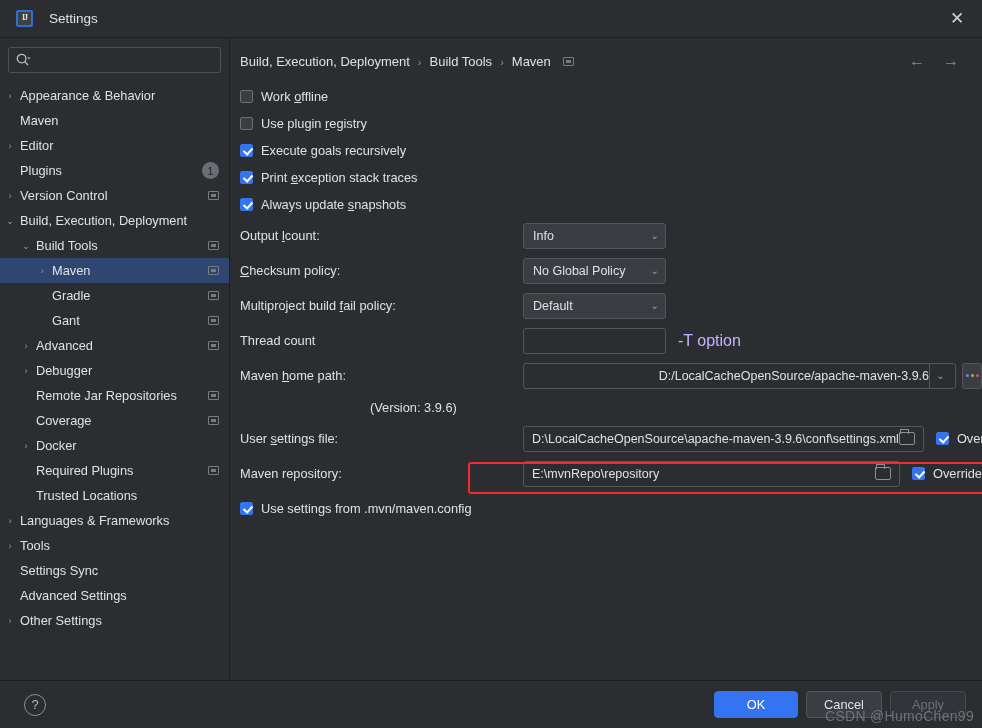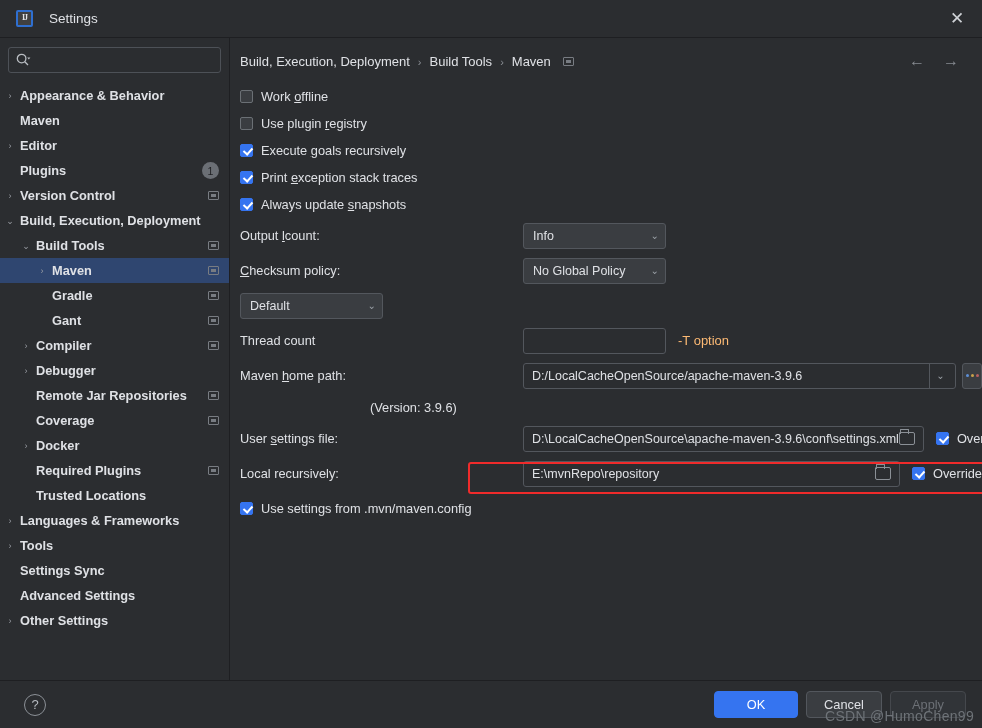--- a/index.html
+++ b/index.html
@@ -84,21 +84,21 @@
     font-size: 12.8px;
     color: #dfe1e5;
     white-space: nowrap;
   }
   .tree-row.selected { background: #2f4670; }
   .tree-arrow {
     width: 20px; flex: 0 0 20px;
     display: flex; align-items: center; justify-content: center;
     color: #9a9ea4; font-size: 9px;
   }
-  .tree-label { flex: 1; overflow: hidden; text-overflow: ellipsis; font-weight: bold; }
+  .tree-label { flex: 1; overflow: hidden; text-overflow: ellipsis; }
   .tree-mark {
     width: 11px; height: 9px;
     border: 1px solid #787c82;
     border-radius: 1px;
     position: relative;
     flex: 0 0 11px;
     margin-left: 6px;
   }
   .tree-mark::after {
     content: ""; position: absolute;
@@ -191,23 +191,23 @@
     height: 26px;
     background: #2b2d30;
     border: 1px solid #53575d;
     border-radius: 3px;
     display: flex; align-items: center;
     padding: 0 4px 0 8px;
     color: #dfe1e5; font-size: 12.5px;
   }
   .textinput .val { flex: 1; overflow: hidden; white-space: nowrap; }
   #thread-input { width: 143px; }
-  #opt-hint { margin-left: 12px; color: #fdba74; font-size: 13px; }
-
-  #home-input { width: 527px; }
+  #opt-hint { margin-left: 12px; color: #c4b5fd; font-size: 16px; }
+
+  #home-input { width: 527px; text-align: right; }
   .inline-chev {
     width: 22px; height: 24px; flex: 0 0 22px;
     display: flex; align-items: center; justify-content: center;
     border-left: 1px solid #53575d;
     color: #9aa0a6; font-size: 10px; cursor: pointer;
   }
   #browse-btn {
     width: 24px; height: 26px;
     background: #3a3d41; border: 1px solid #53575d;
     border-radius: 3px; margin-left: 6px;
@@ -358,21 +358,21 @@
           <span class="tree-label">Gradle</span>
           <span class="tree-mark"></span>
         </div>
         <div class="tree-row">
           <span class="tree-arrow" style="margin-left: 32px;"></span>
           <span class="tree-label">Gant</span>
           <span class="tree-mark"></span>
         </div>
         <div class="tree-row">
           <span class="tree-arrow" style="margin-left: 16px;">›</span>
-          <span class="tree-label">Compiler</span>
+          <span class="tree-label">Advanced</span>
           <span class="tree-mark"></span>
         </div>
         <div class="tree-row">
           <span class="tree-arrow" style="margin-left: 16px;">›</span>
           <span class="tree-label">Debugger</span>
         </div>
         <div class="tree-row">
           <span class="tree-arrow" style="margin-left: 16px;"></span>
           <span class="tree-label">Remote Jar Repositories</span>
           <span class="tree-mark"></span>
@@ -473,20 +473,23 @@
         <div class="field-label">
           <span></span><u>C</u><span>hecksum policy:</span>
         </div>
         <div class="combo">
           <span class="combo-value">No Global Policy</span>
           <span class="chev">⌄</span>
         </div>
       </div>
 
       <div class="field-row">
+        <div class="field-label">
+          <span>Multiproject build </span><u>f</u><span>ail policy:</span>
+        </div>
         <div class="combo">
           <span class="combo-value">Default</span>
           <span class="chev">⌄</span>
         </div>
       </div>
 
       <div class="field-row">
         <div class="field-label">Thread count</div>
         <div class="textinput" id="thread-input">
           <span class="val"></span>
@@ -519,21 +522,21 @@
           <span class="val">D:\LocalCacheOpenSource\apache-maven-3.9.6\conf\settings.xml</span>
           <span class="folder-ico"></span>
         </div>
         <div class="override-wrap">
           <span class="cb checked"></span>
           <span>Override</span>
         </div>
       </div>
 
       <div class="field-row">
-        <div class="field-label">Local recursively:</div>
+        <div class="field-label">Maven repository:</div>
         <div class="textinput path-input">
           <span class="val">E:\mvnRepo\repository</span>
           <span class="folder-ico"></span>
         </div>
         <div class="override-wrap">
           <span class="cb checked"></span>
           <span>Override</span>
         </div>
       </div>
 

